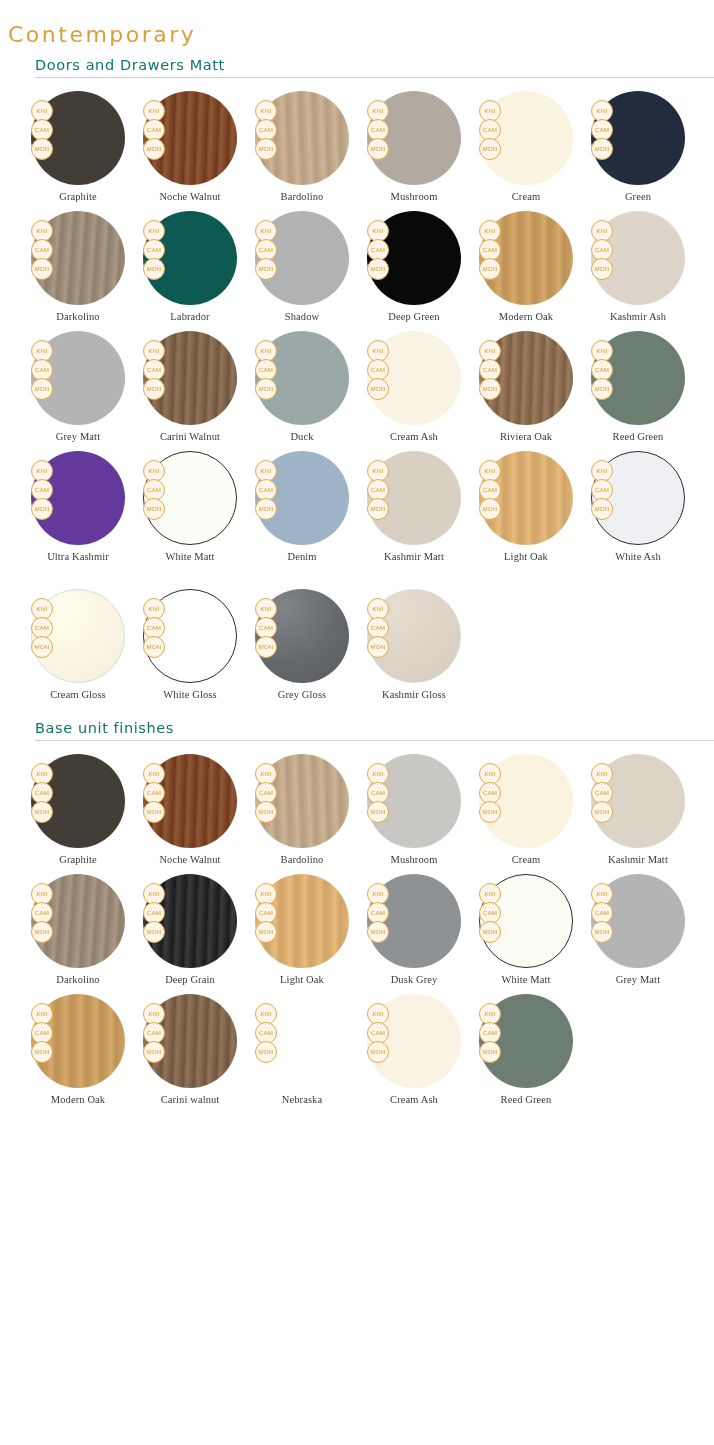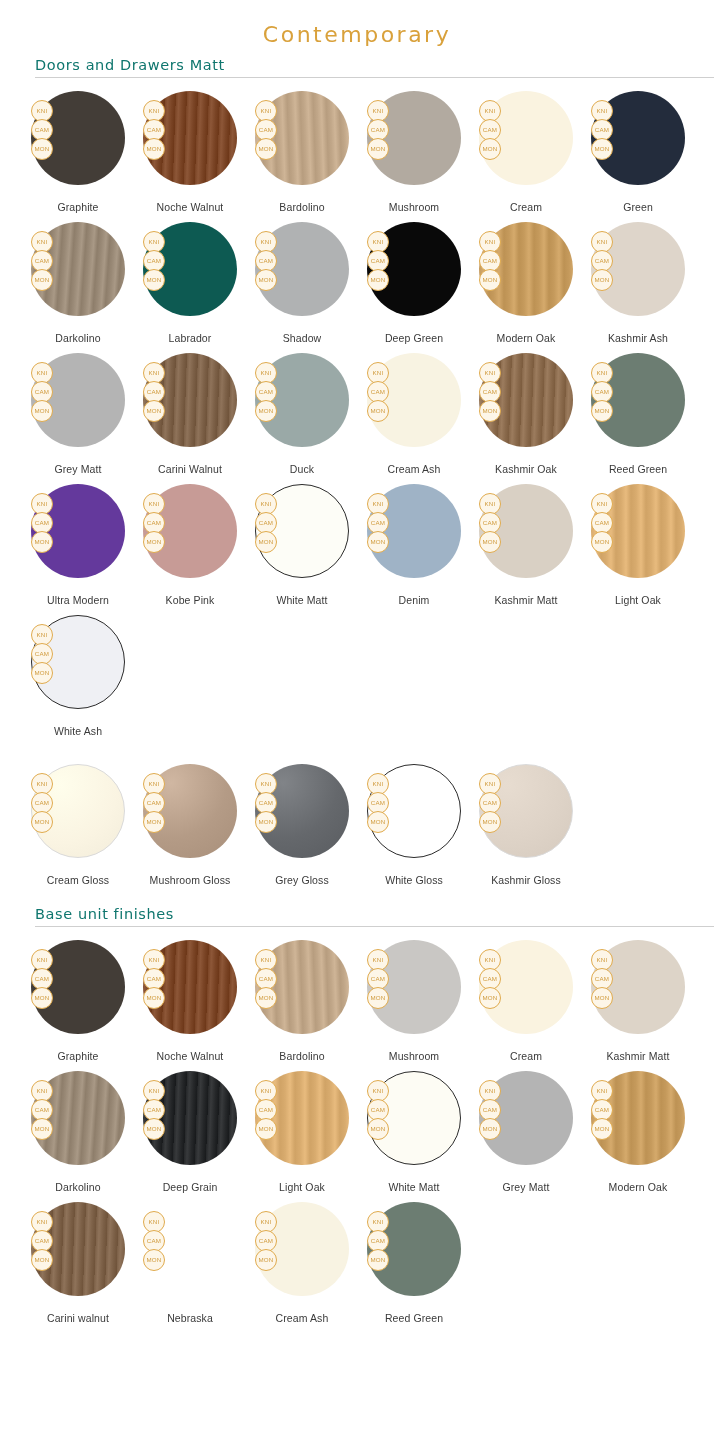--- a/index.html
+++ b/index.html
@@ -16,28 +16,28 @@
     overflow: hidden;
     position: relative;
   }
   .page {
     width: 714px;
     height: 1445px;
     position: relative;
     padding: 0;
   }
   .page-title {
-    text-align: center;
     color: #d9a13b;
     font-size: 22px;
     letter-spacing: 2.5px;
     font-weight: 400;
     padding-top: 22px;
     padding-bottom: 4px;
     font-family: "DejaVu Sans", sans-serif;
+    margin-left: 8px;
   }
   .section {
     padding-left: 22px;
     padding-right: 10px;
   }
   .section-title {
     font-size: 14.5px;
     letter-spacing: 0.6px;
     color: #0f766e;
     margin: 0 0 8px 13px;
@@ -105,23 +105,23 @@
     align-items: center;
     justify-content: center;
     margin-bottom: -3px;
     font-family: "Liberation Sans", sans-serif;
     line-height: 1;
   }
   .label {
     font-size: 10.5px;
     color: #3a3a3a;
     text-align: center;
-    margin-top: 11px;
+    margin-top: 1px;
     letter-spacing: 0.1px;
-    font-family: Liberation Sans, sans-serif;
+    font-family: Liberation Serif, serif;
     white-space: nowrap;
   }
   .spacer-sm { height: 10px; }
   .spacer-md { height: 18px; }
 </style>
 </head>
 <body>
 
 <div class="page">
 
@@ -308,21 +308,21 @@
         </div>
         <div class="swatch">
           <div class="disc-wrap">
             <div class="disc" style="background: repeating-linear-gradient(92deg, rgb(138, 106, 76) 0px, rgb(156, 124, 94) 3px, rgb(138, 106, 76) 7px, rgb(124, 92, 62) 11px), rgb(138, 106, 76);"></div>
             <div class="badges">
               <div class="badge">KNI</div>
               <div class="badge">CAM</div>
               <div class="badge">MON</div>
             </div>
           </div>
-          <div class="label">Kashmir Oak</div>
+          <div class="label">Riviera Oak</div>
         </div>
         <div class="swatch">
           <div class="disc-wrap">
             <div class="disc" style="background: rgb(108, 125, 114);"></div>
             <div class="badges">
               <div class="badge">KNI</div>
               <div class="badge">CAM</div>
               <div class="badge">MON</div>
             </div>
           </div>
@@ -330,32 +330,21 @@
         </div>
         <div class="swatch">
           <div class="disc-wrap">
             <div class="disc" style="background: rgb(100, 57, 156);"></div>
             <div class="badges">
               <div class="badge">KNI</div>
               <div class="badge">CAM</div>
               <div class="badge">MON</div>
             </div>
           </div>
-          <div class="label">Ultra Modern</div>
-        </div>
-        <div class="swatch">
-          <div class="disc-wrap">
-            <div class="disc" style="background: rgb(199, 155, 150);"></div>
-            <div class="badges">
-              <div class="badge">KNI</div>
-              <div class="badge">CAM</div>
-              <div class="badge">MON</div>
-            </div>
-          </div>
-          <div class="label">Kobe Pink</div>
+          <div class="label">Ultra Kashmir</div>
         </div>
         <div class="swatch">
           <div class="disc-wrap">
             <div class="disc outlined" style="background: rgb(253, 253, 247);"></div>
             <div class="badges">
               <div class="badge">KNI</div>
               <div class="badge">CAM</div>
               <div class="badge">MON</div>
             </div>
           </div>
@@ -418,50 +407,39 @@
             <div class="badges">
               <div class="badge">KNI</div>
               <div class="badge">CAM</div>
               <div class="badge">MON</div>
             </div>
           </div>
           <div class="label">Cream Gloss</div>
         </div>
         <div class="swatch">
           <div class="disc-wrap">
-            <div class="disc" style="background: radial-gradient(circle at 30% 20%, rgb(208, 183, 162) 0%, rgb(180, 155, 134) 55%, rgb(168, 143, 122) 100%);"></div>
-            <div class="badges">
-              <div class="badge">KNI</div>
-              <div class="badge">CAM</div>
-              <div class="badge">MON</div>
-            </div>
-          </div>
-          <div class="label">Mushroom Gloss</div>
+            <div class="disc outlined" style="background: rgb(255, 255, 255);"></div>
+            <div class="badges">
+              <div class="badge">KNI</div>
+              <div class="badge">CAM</div>
+              <div class="badge">MON</div>
+            </div>
+          </div>
+          <div class="label">White Gloss</div>
         </div>
         <div class="swatch">
           <div class="disc-wrap">
             <div class="disc" style="background: radial-gradient(circle at 30% 20%, rgb(129, 132, 136) 0%, rgb(101, 104, 108) 55%, rgb(89, 92, 96) 100%);"></div>
             <div class="badges">
               <div class="badge">KNI</div>
               <div class="badge">CAM</div>
               <div class="badge">MON</div>
             </div>
           </div>
           <div class="label">Grey Gloss</div>
-        </div>
-        <div class="swatch">
-          <div class="disc-wrap">
-            <div class="disc outlined" style="background: rgb(255, 255, 255);"></div>
-            <div class="badges">
-              <div class="badge">KNI</div>
-              <div class="badge">CAM</div>
-              <div class="badge">MON</div>
-            </div>
-          </div>
-          <div class="label">White Gloss</div>
         </div>
         <div class="swatch">
           <div class="disc-wrap">
             <div class="disc soft-outline" style="background: radial-gradient(circle at 30% 22%, rgb(231, 220, 208) 0%, rgb(221, 210, 198) 60%, rgb(213, 202, 190) 100%);"></div>
             <div class="badges">
               <div class="badge">KNI</div>
               <div class="badge">CAM</div>
               <div class="badge">MON</div>
             </div>
           </div>
@@ -569,20 +547,31 @@
             <div class="badges">
               <div class="badge">KNI</div>
               <div class="badge">CAM</div>
               <div class="badge">MON</div>
             </div>
           </div>
           <div class="label">Light Oak</div>
         </div>
         <div class="swatch">
           <div class="disc-wrap">
+            <div class="disc" style="background: rgb(143, 146, 149);"></div>
+            <div class="badges">
+              <div class="badge">KNI</div>
+              <div class="badge">CAM</div>
+              <div class="badge">MON</div>
+            </div>
+          </div>
+          <div class="label">Dusk Grey</div>
+        </div>
+        <div class="swatch">
+          <div class="disc-wrap">
             <div class="disc outlined" style="background: rgb(253, 252, 244);"></div>
             <div class="badges">
               <div class="badge">KNI</div>
               <div class="badge">CAM</div>
               <div class="badge">MON</div>
             </div>
           </div>
           <div class="label">White Matt</div>
         </div>
         <div class="swatch">

